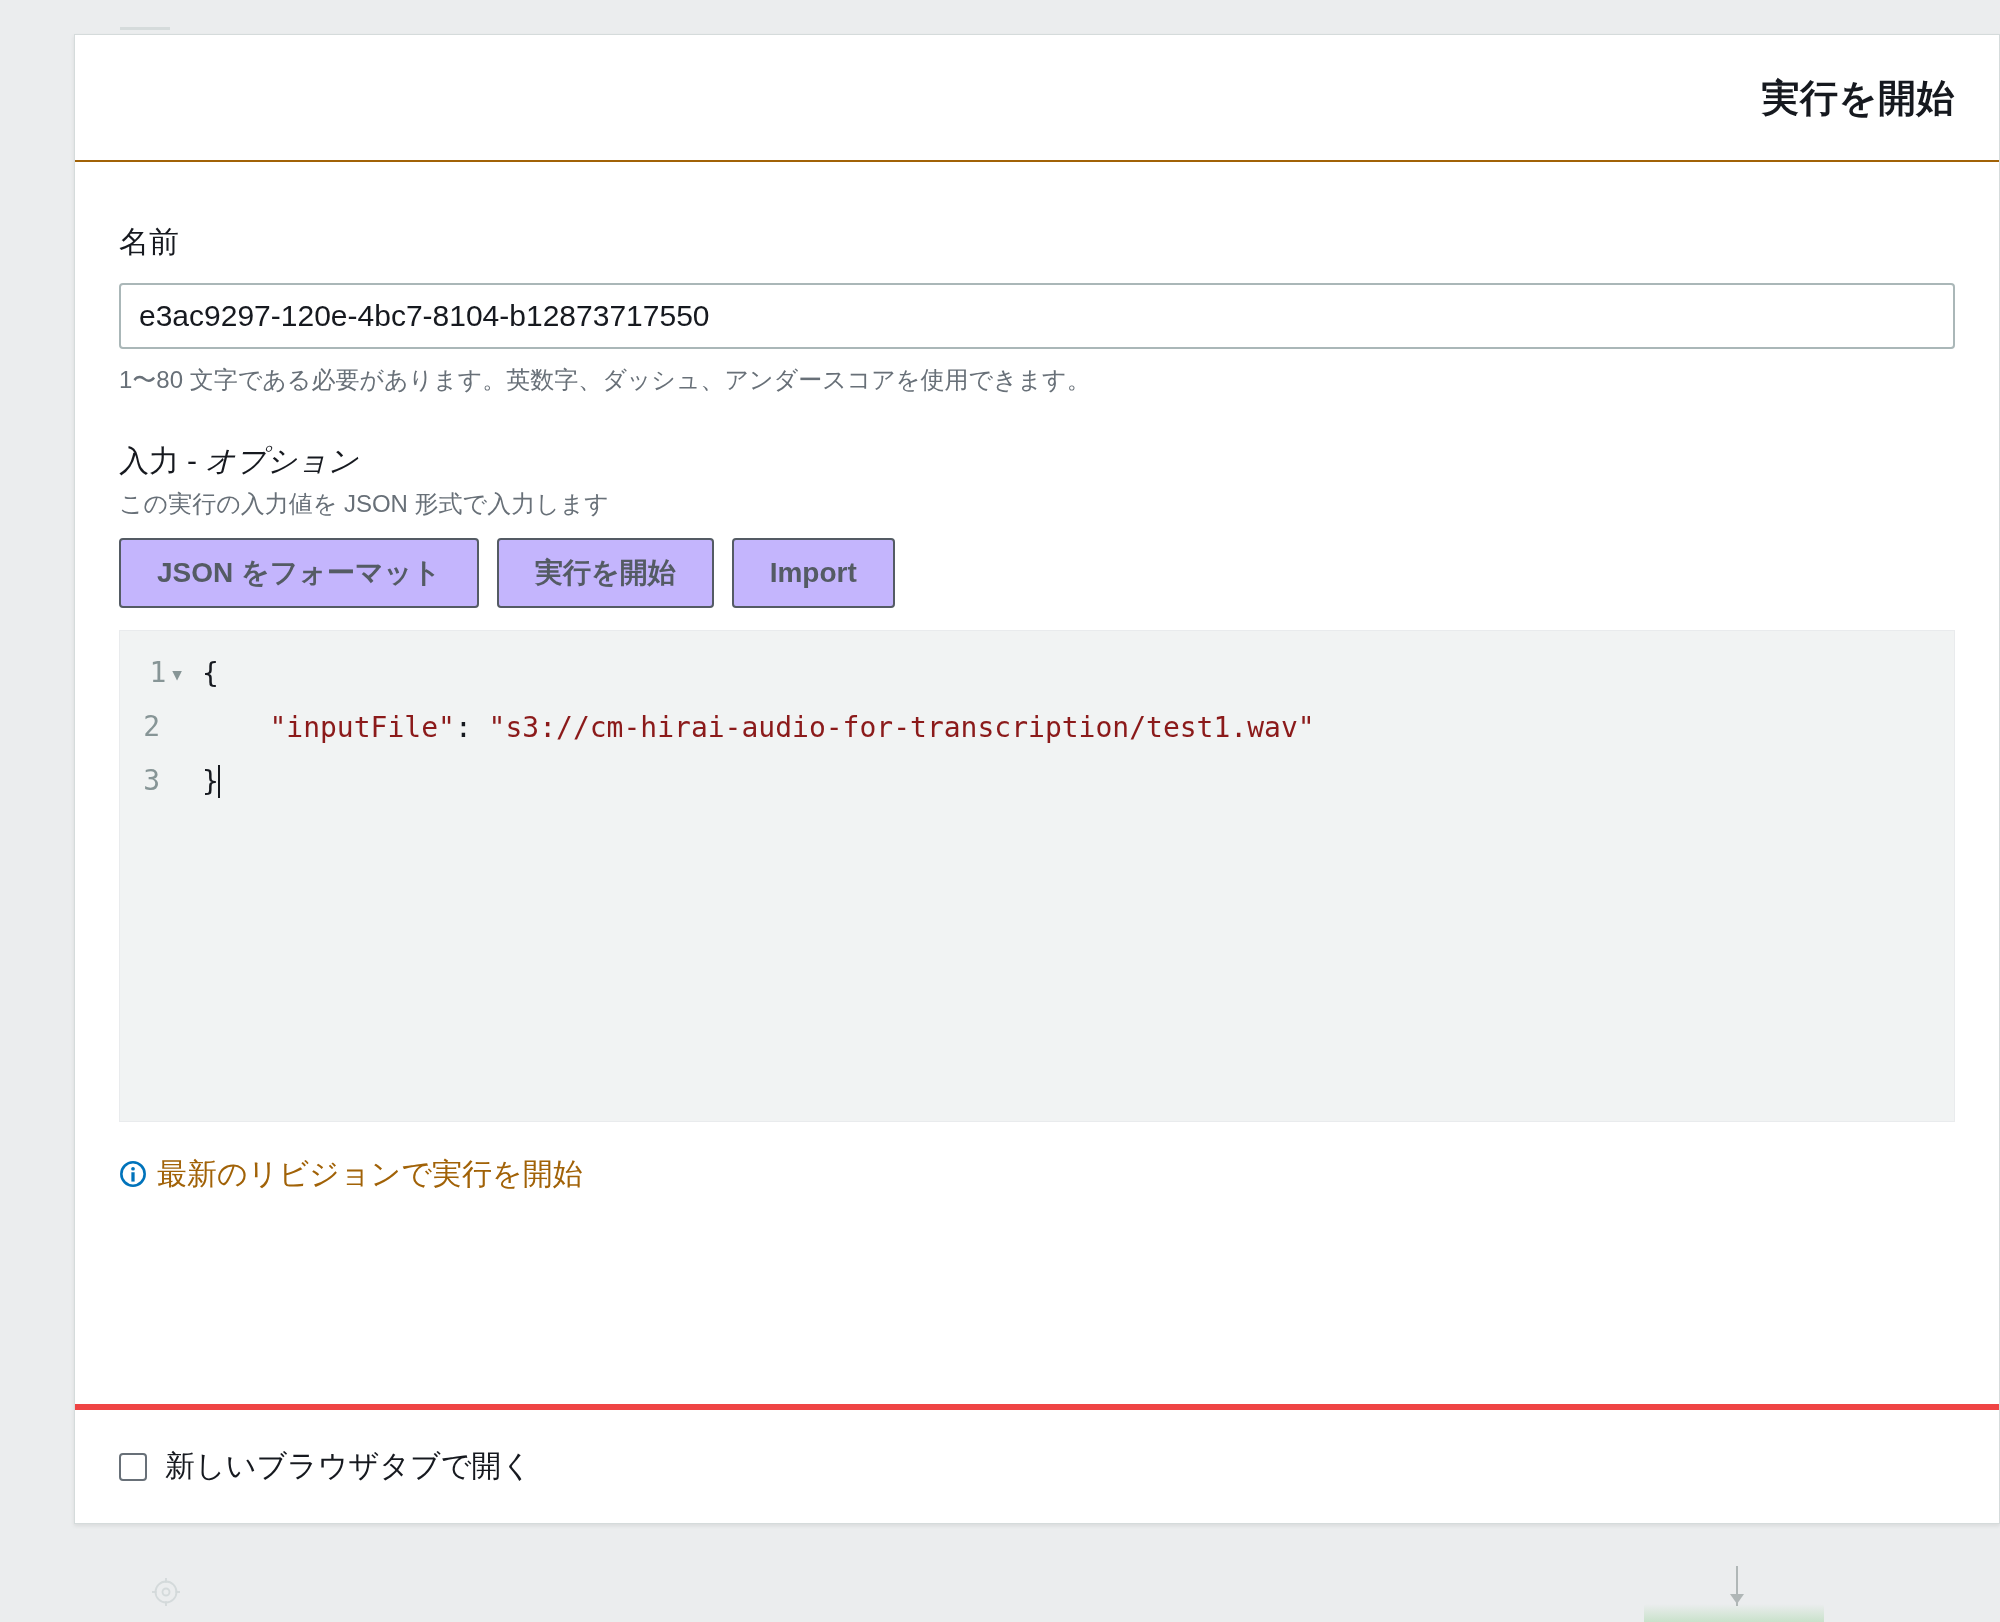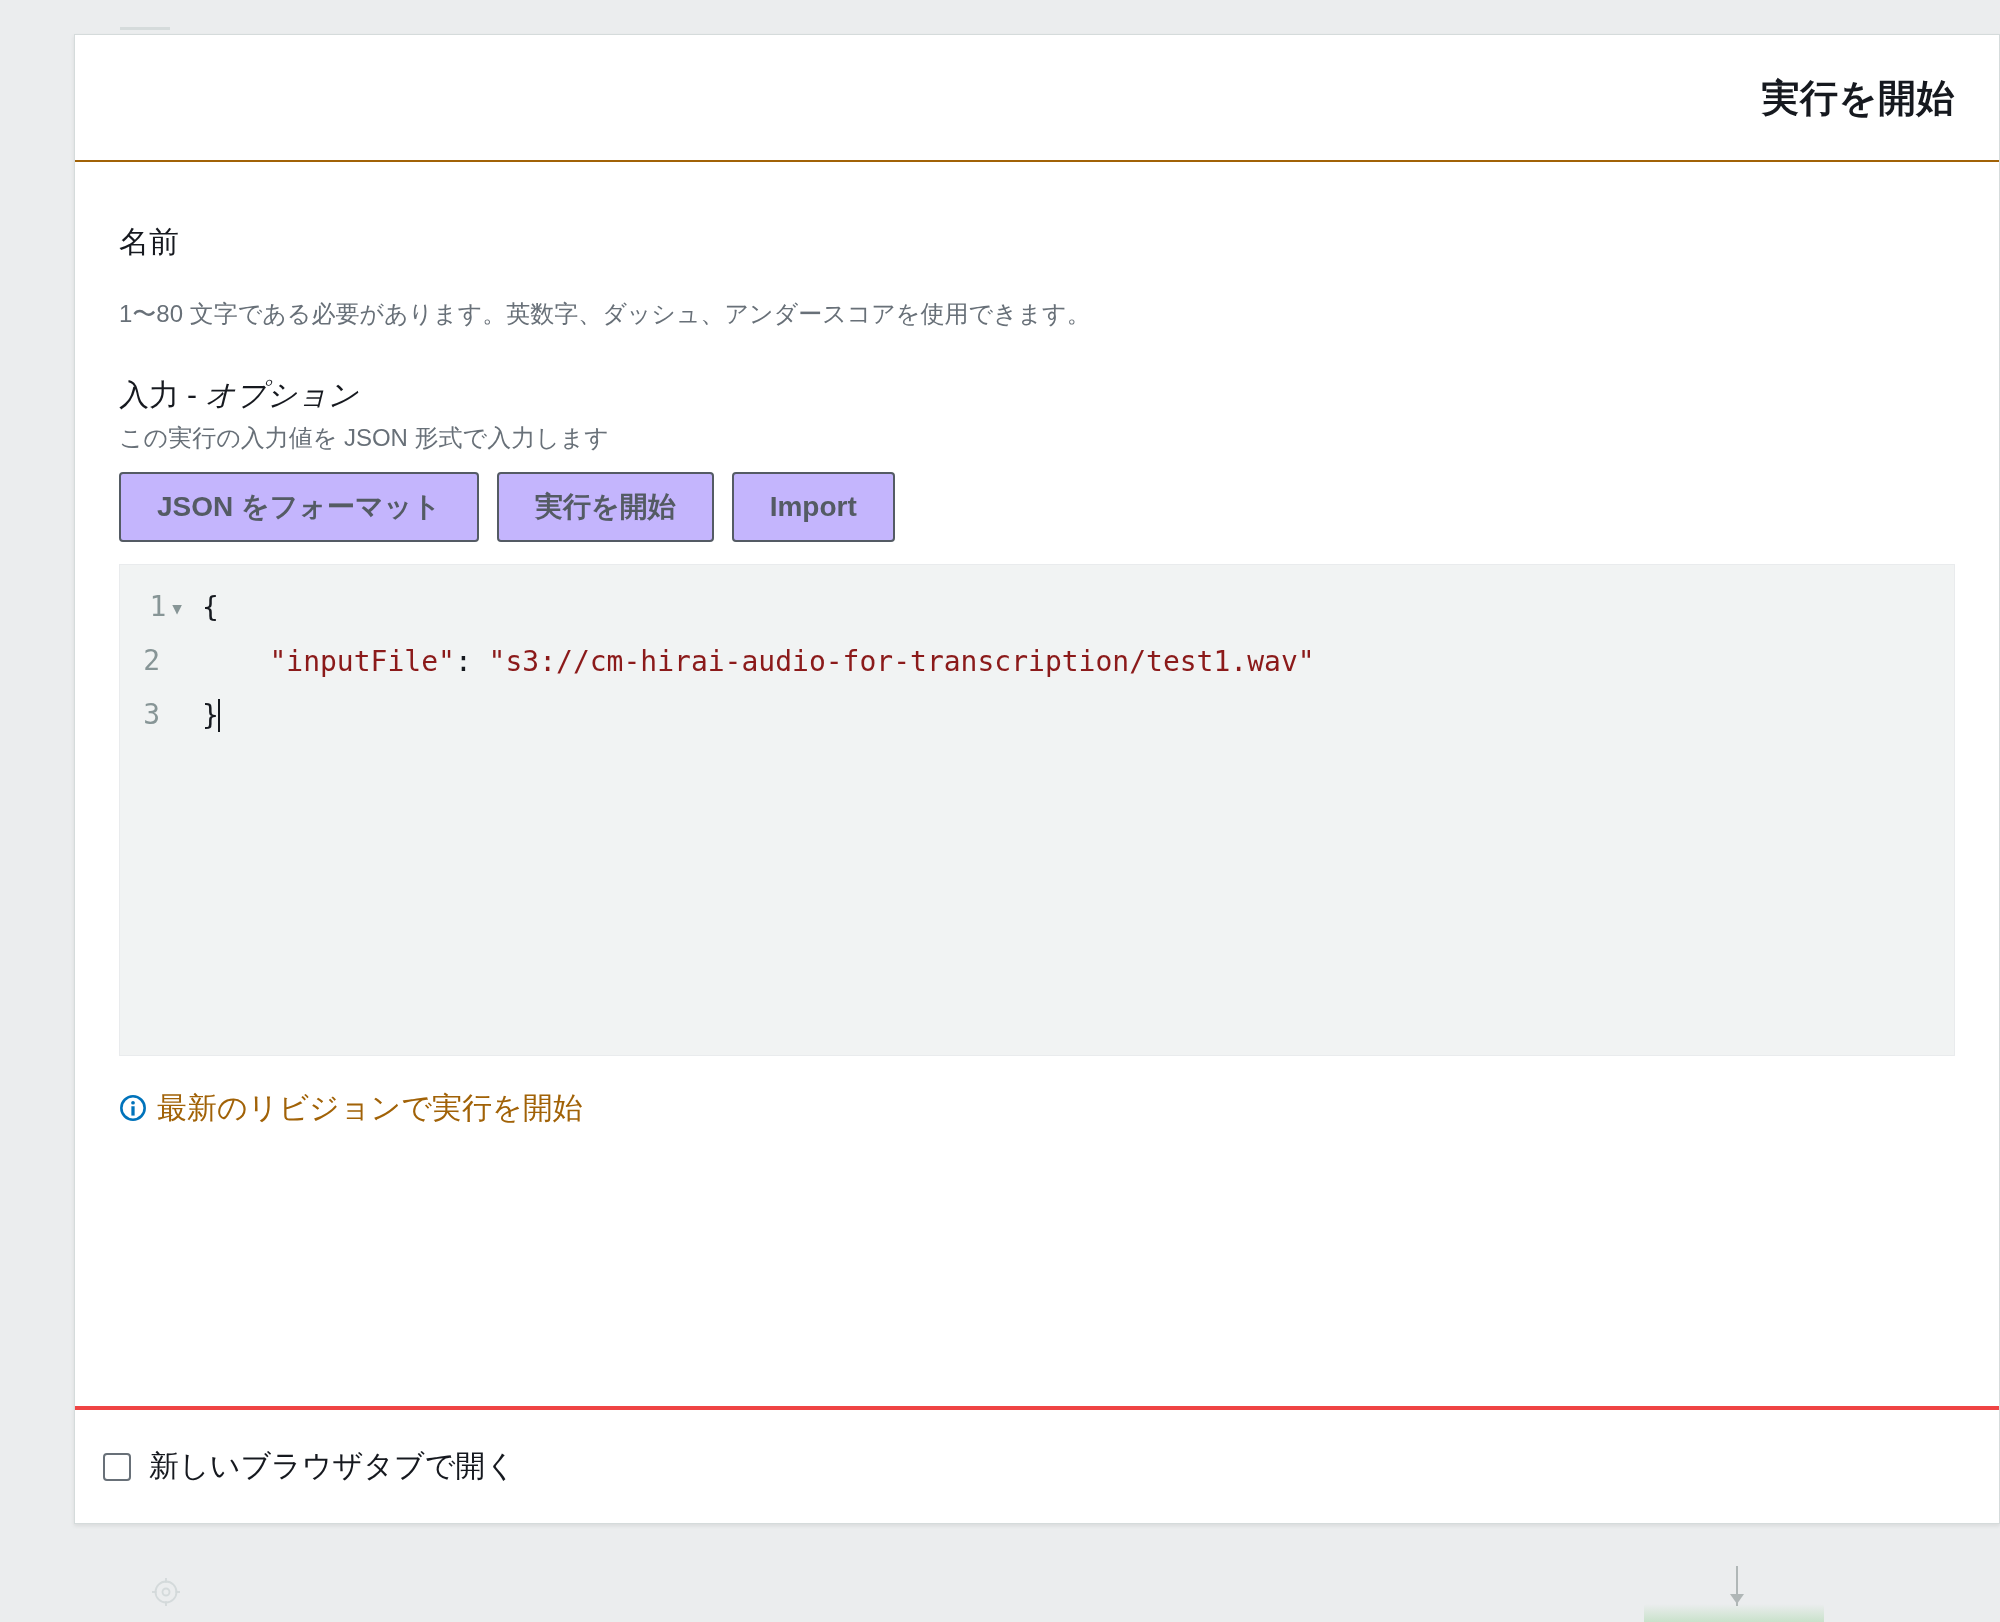--- a/index.html
+++ b/index.html
@@ -180,22 +180,22 @@
     height: 28px;
     flex-shrink: 0;
   }
   .link-text {
     font-size: 30px;
     color: #a16207;
     text-decoration: none;
     cursor: pointer;
   }
   .modal-footer {
-    border-top: 4px solid #ef4444;
-    padding: 36px 28px;
+    border-top: 6px solid #ef4444;
+    padding: 36px 44px;
   }
   .checkbox-row {
     display: flex;
     align-items: center;
     gap: 18px;
   }
   .checkbox-box {
     width: 28px;
     height: 28px;
     border: 2px solid #687078;
@@ -279,20 +279,21 @@
 
   <div class="modal">
 
     <div class="modal-header">
       <h1 class="modal-title">実行を開始</h1>
     </div>
 
     <div class="modal-body">
 
       <label class="field-label">名前</label>
+      <input type="text" class="text-input" value="e3ac9297-120e-4bc7-8104-b12873717550" style="">
       <div class="helper-text">1〜80 文字である必要があります。英数字、ダッシュ、アンダースコアを使用できます。</div>
 
       <div class="section-gap"></div>
 
       <div class="section-label-row">
         <span class="section-label-main">入力</span>
         <span class="section-label-main"> - </span>
         <span class="section-label-optional">オプション</span>
       </div>
       <div class="section-description">この実行の入力値を JSON 形式で入力します</div>

